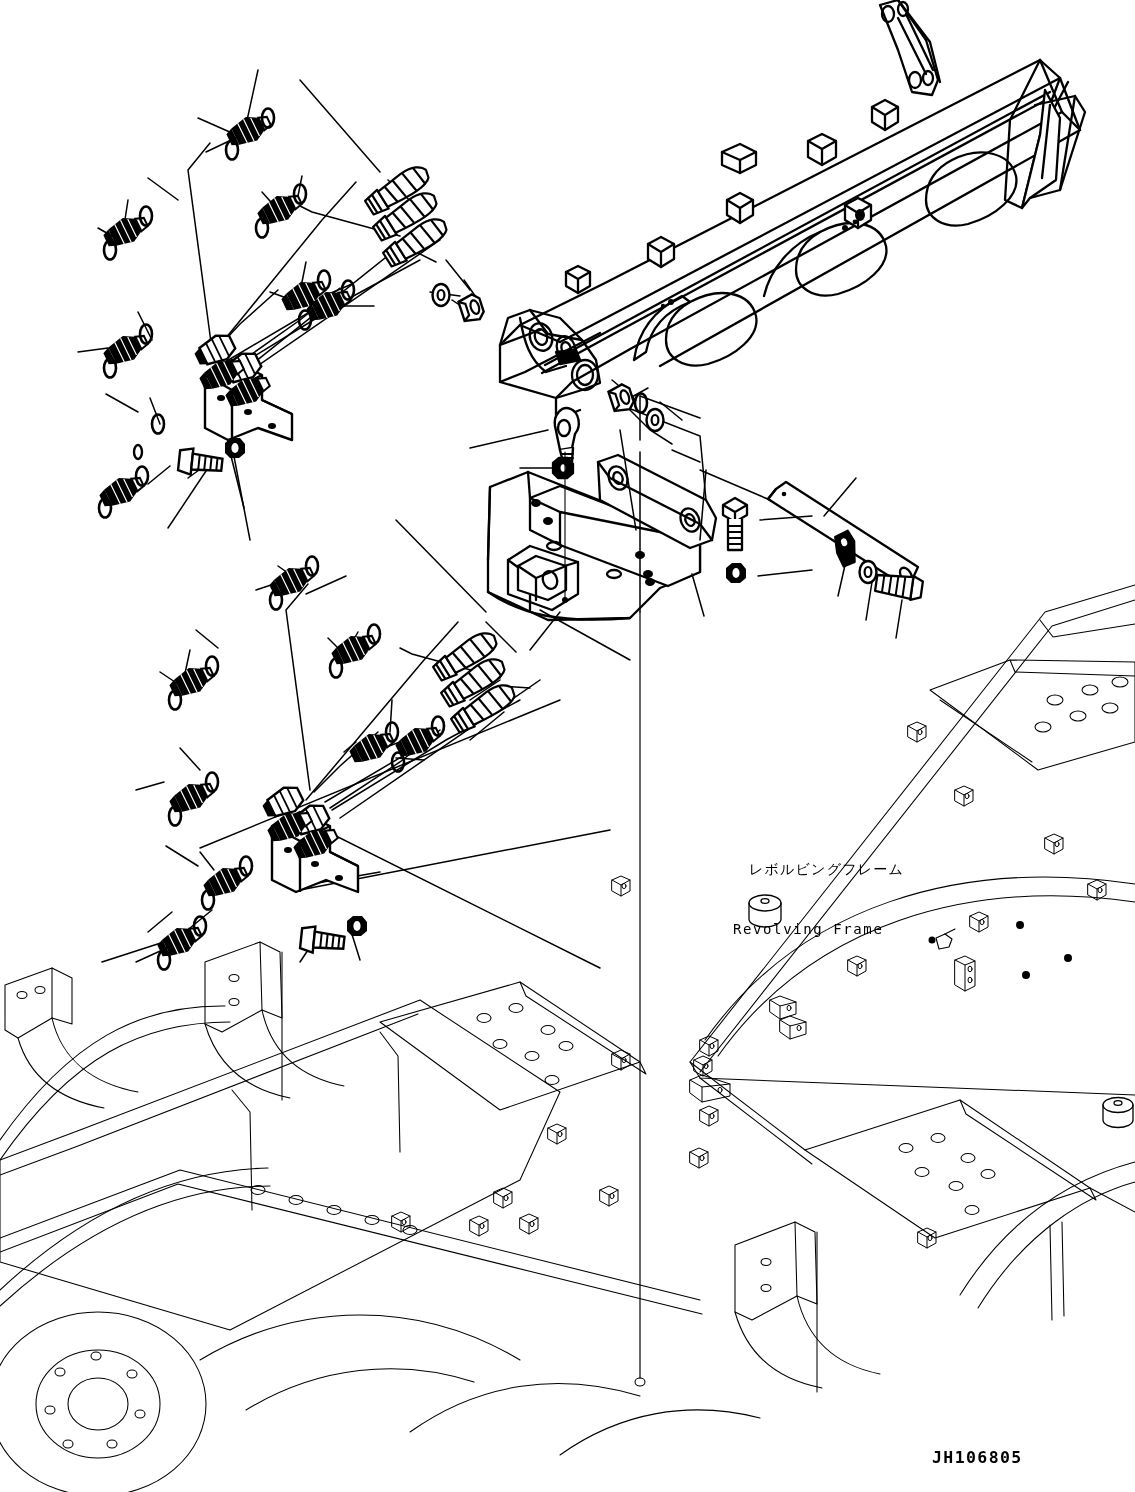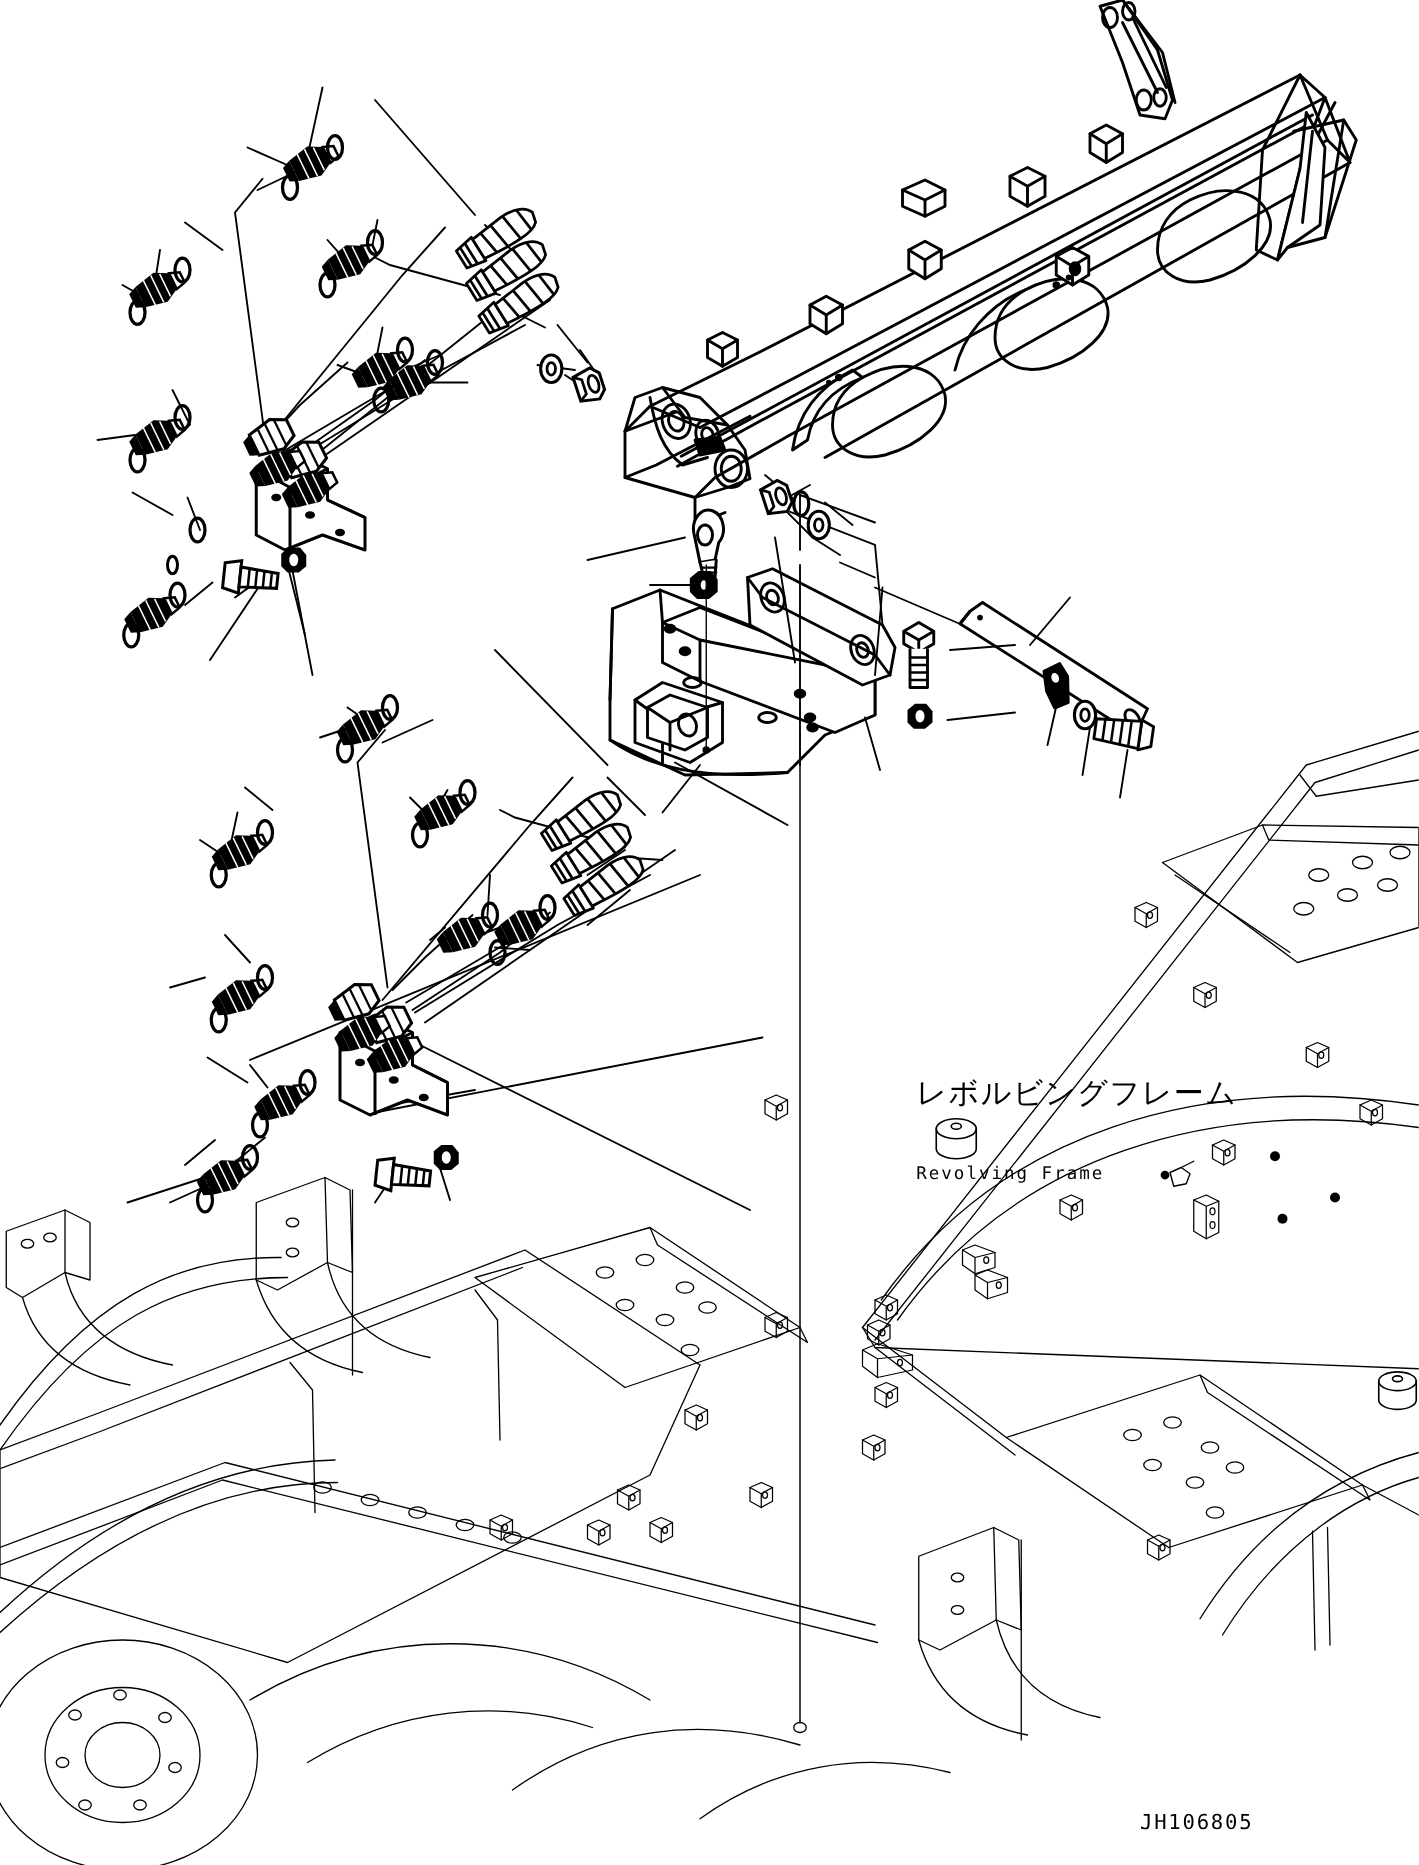--- a/index.html
+++ b/index.html
@@ -17,25 +17,25 @@
     font-family:"DejaVu Sans Mono","Liberation Mono",monospace;
     white-space:pre;
     color:#000;
   }
   #label-revolving-frame{
     left:733px;top:818px;
     line-height:1.08;
     font-size:20.5px;
     letter-spacing:0.5px;
   }
-  #label-revolving-frame .jp{font-size:24px;letter-spacing:1.2px;display:block;}
+  #label-revolving-frame .jp{font-size:14px;letter-spacing:1.2px;display:block;margin-left:16px;}
   #label-revolving-frame .en{font-size:14px;letter-spacing:1.6px;display:block;}
   #label-drawing-number{
-    left:912px;top:1448px;
-    font-size:16.5px;letter-spacing:1.4px;font-weight:normal;
+    left:932px;top:1448px;
+    font-size:16.5px;letter-spacing:1.4px;font-weight:bold;
   }
 </style>
 </head>
 <body>
 
 <div id="sheet">
 
   <svg id="drawing" width="1135" height="1492" viewBox="0 0 1135 1492" shape-rendering="geometricPrecision">
 
     <defs>

